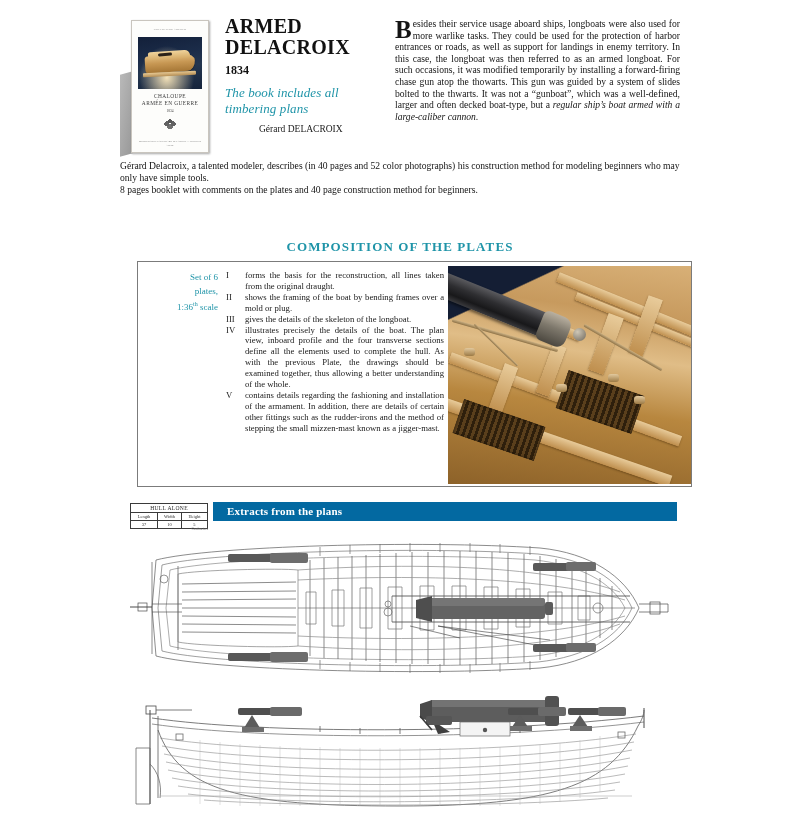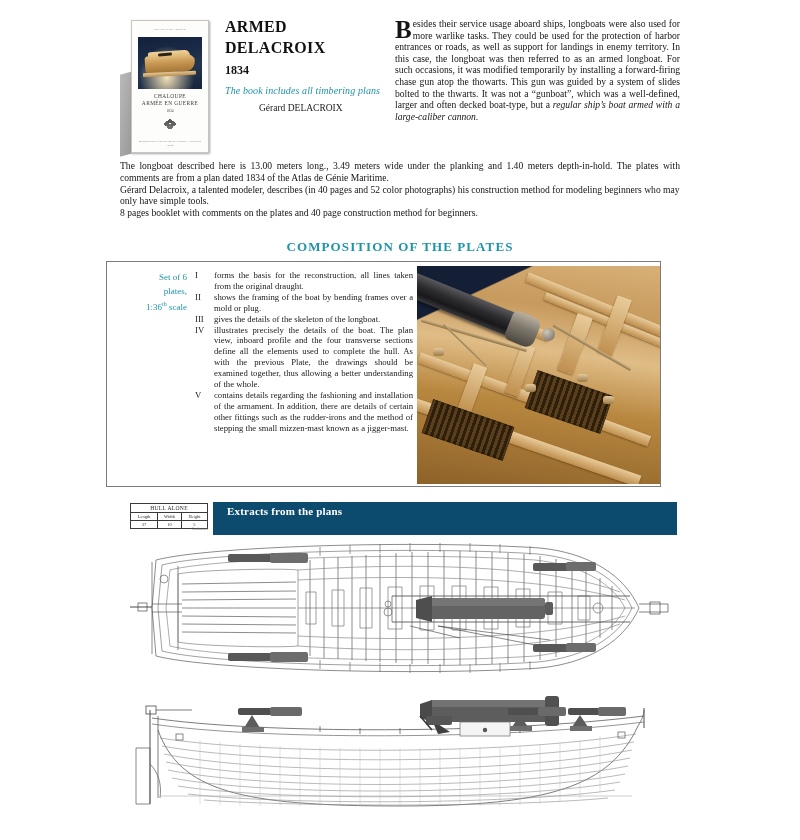--- a/index.html
+++ b/index.html
@@ -151,42 +151,42 @@
   
   .title-col {
     position: absolute;
     left: 105px;
     top: 0px;
     width: 160px;
   }
   .bk-title {
     font-family: "Liberation Serif", serif;
     font-weight: bold;
-    font-size: 16px;
+    font-size: 20px;
     line-height: 21px;
     letter-spacing: .3px;
     color: #111;
   }
   .bk-year {
     font-weight: bold;
     font-size: 12px;
     margin-top: 5px;
     color: #111;
   }
   .bk-sub {
     font-weight: bold;
     font-size: 10.5px;
     line-height: 13px;
     margin-top: 6px;
     color: #111;
   }
   .bk-sub sup { font-size: 7px; vertical-align: super; }
   .bk-note {
     font-style: italic;
-    font-size: 10px;
+    font-size: 13px;
     color: #1f94a8;
     margin-top: 7px;
     letter-spacing: .1px;
   }
   .bk-author {
     font-size: 9.5px;
     margin-top: 7px;
     color: #1a1a1a;
     margin-left: 34px;
   }
@@ -236,21 +236,21 @@
     text-align: center;
     font-weight: bold;
     font-size: 13px;
     letter-spacing: 1.1px;
     color: #1f94a8;
   }
 
   
   .plates-box {
     position: absolute;
-    left: 106px;
+    left: 137px;
     top: 261px;
     width: 555px;
     height: 226px;
     border: 1px solid #7b7b7b;
     box-sizing: border-box;
     background: #fff;
   }
   .plates-left {
     position: absolute;
     left: 8px; top: 9px;
@@ -377,22 +377,22 @@
     width: 78px;
     text-align: right;
     font-size: 3.4px;
     color: #6a6a6a;
   }
   .extracts-bar {
     position: absolute;
     left: 213px;
     top: 502px;
     width: 464px;
-    height: 33px;
-    background: #0c4a6e;
+    height: 19px;
+    background: #0369a1;
   }
   .extracts-bar span {
     position: absolute;
     left: 14px;
     top: 3px;
     font-weight: bold;
     font-size: 11px;
     color: #ffffff;
     letter-spacing: .2px;
   }
@@ -450,21 +450,20 @@
       <div class="bk-note">The book includes all timbering plans</div>
       <div class="bk-author">Gérard DELACROIX</div>
     </div>
 
     <div class="intro-col">
       <p><span class="dropcap">B</span><span>esides their service usage aboard ships, longboats were also used for more warlike tasks. They could be used for the protection of harbor entrances or roads, as well as support for landings in enemy territory. In this case, the longboat was then referred to as an armed longboat. For such occasions, it was modified temporarily by installing a forward-firing chase gun atop the thowarts. This gun was guided by a system of slides bolted to the thwarts. It was not a “gunboat”, which was a well-defined, larger and often decked boat-type, but a </span><em>regular ship’s boat armed with a large-caliber cannon.</em></p>
     </div>
   </div>
 
   <div class="wide-block">
-    <p class="just">The longboat described here is 13.00 meters long., 3.49 meters wide under the planking and 1.40 meters depth-in-hold. The plates with comments are from a plan dated 1834 of the Atlas de Génie Maritime.</p>
     <p>Gérard Delacroix, a talented modeler, describes (in 40 pages and 52 color photographs) his construction method for modeling beginners who may only have simple tools.</p>
     <p>8 pages booklet with comments on the plates and 40 page construction method for beginners.</p>
   </div>
 
   <div class="sec-heading">COMPOSITION OF THE PLATES</div>
 
   <div class="plates-box">
 
     <div class="plates-left">
       <span>Set of 6</span><br>

